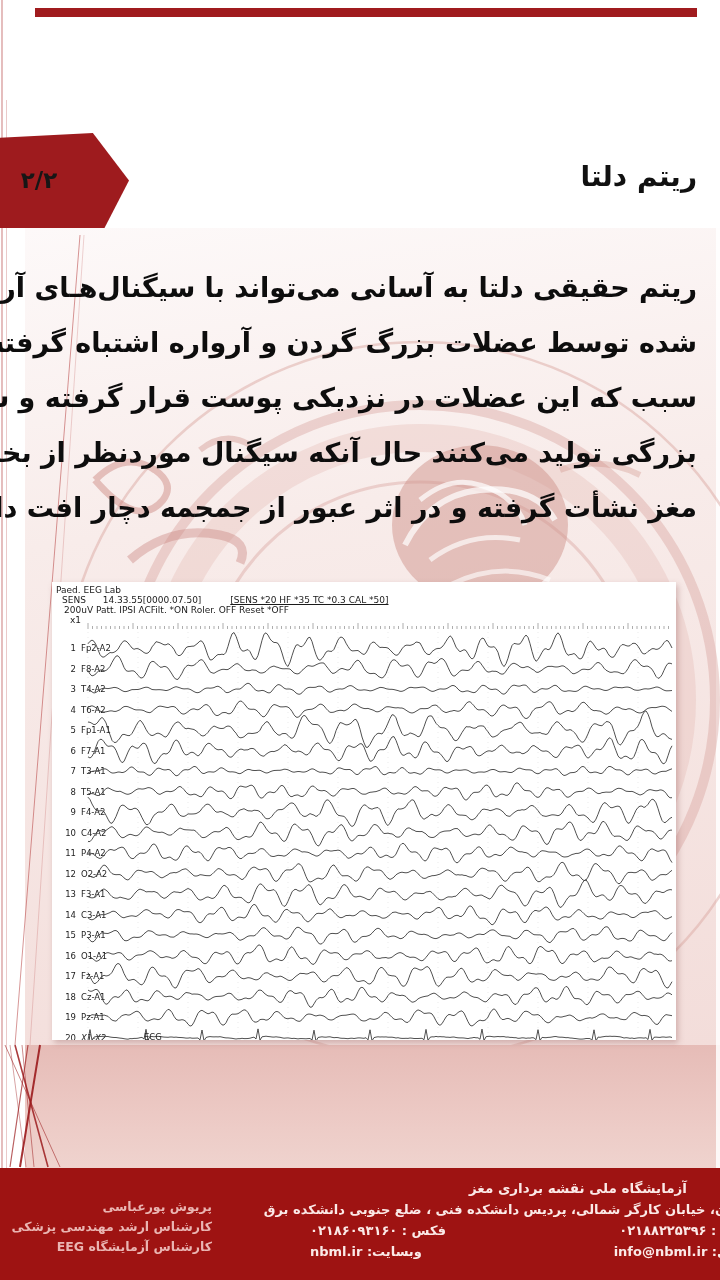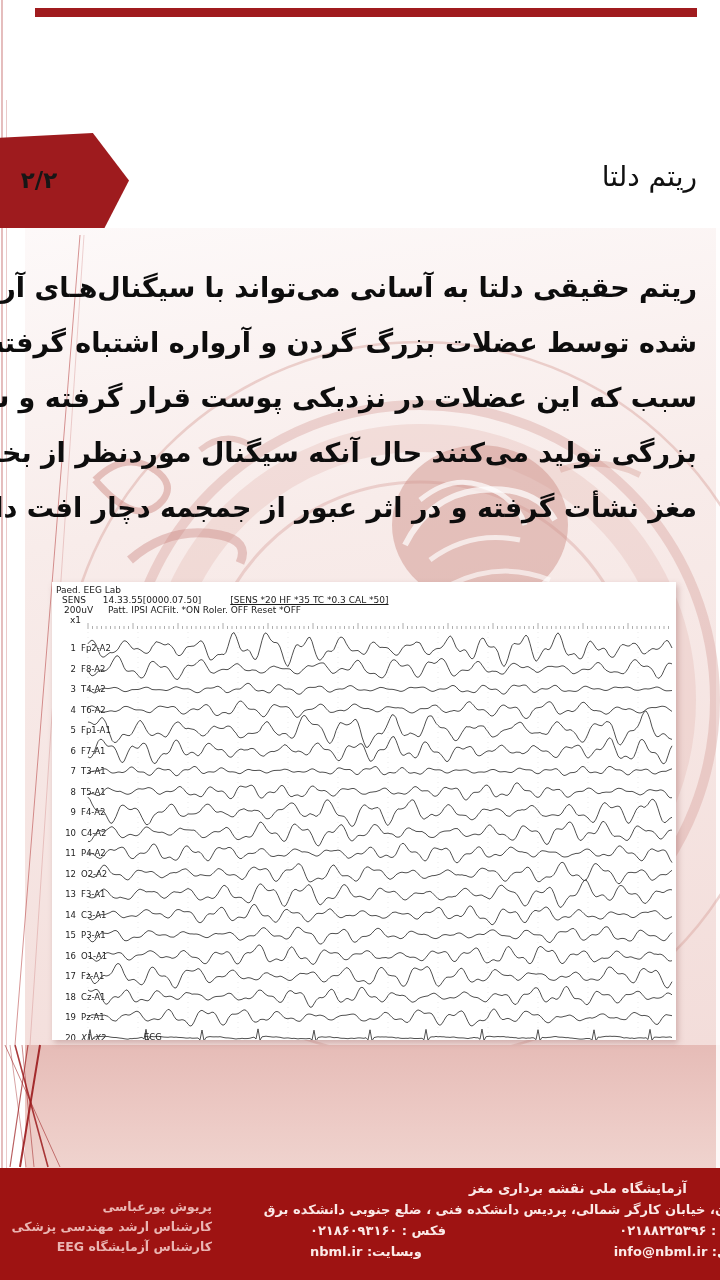--- a/index.html
+++ b/index.html
@@ -10,41 +10,41 @@
   .topbar{left:35px;top:8px;width:662px;height:9px;background:#a01b1e;}
   
   .badge{left:0;top:133px;width:93px;height:95px;background:#9e1b1e;
          clip-path:polygon(0% 5%,72% 0%,100% 50%,81% 100%,0% 100%);padding-left:36px;}
   .badge span{position:absolute;left:0;top:0;width:78px;height:95px;line-height:95px;
          text-align:center;font-size:23px;font-weight:bold;color:#161616;direction:rtl;}
   
   .page-title{right:23px;top:86px;direction:rtl;text-align:right;font-size:29px;
          font-weight:bold;color:#111;white-space:nowrap;}
   .page-subtitle{right:23px;top:160px;direction:rtl;text-align:right;font-size:28px;
-         font-weight:normal;color:#111;}
+         font-weight:bold;color:#111;}
   
   .body-bg{left:25px;top:228px;width:695px;height:817px;
          background:linear-gradient(172deg,#fdf9f9 0%,#f8ecea 35%,#f3ddda 100%);}
   .band{left:25px;top:1045px;width:695px;height:123px;
          background:linear-gradient(180deg,#e6bcb7 0%,#ecc9c4 55%,#efd3ce 100%);}
   .right-strip{right:0;top:228px;width:4px;height:940px;background:#ffffff;opacity:.85;}
   
   .bodytext{left:22px;right:23px;top:260px;z-index:2;direction:rtl;color:#0d0d0d;}
   .bodytext .bline{height:55px;line-height:55px;font-size:27px;font-weight:bold;
          text-align:justify;text-align-last:justify;white-space:nowrap;}
   .bodytext .bline.last{text-align:center;text-align-last:center;}
   
   .chart{left:52px;top:582px;width:624px;height:458px;background:#ffffff;z-index:3;
          box-shadow:2px 3px 6px rgba(140,80,80,.35);}
   .chart .hd{position:absolute;font-size:9px;color:#1a1a1a;white-space:nowrap;letter-spacing:0;}
   .hd1{left:4px;top:3px;}
   .hd2{left:10px;top:13px;}
   .hd3{left:12px;top:23px;}
   .hd4{left:18px;top:33px;}
-  .hd .gap1{margin-left:14px;} .hd .gap2{margin-left:26px;text-decoration:underline;} .hd .gap3{margin-left:12px;}
+  .hd .gap1{margin-left:14px;} .hd .gap2{margin-left:26px;text-decoration:underline;} .hd .gap3{}
   .ch-title{position:absolute;left:205px;top:1px;width:300px;text-align:center;
          font-size:27px;font-weight:600;color:#d9251d;}
   #eeg-svg{position:absolute;left:0;top:0;}
   
   .footer{left:0;top:1168px;width:720px;height:112px;background:#9e1312;z-index:4;
           direction:rtl;color:#fbe9e7;padding-left:40px;}
   .footer .f-org{position:absolute;right:73px;top:12px;font-size:13.5px;font-weight:bold;}
   .footer .f-addr{position:absolute;right:8px;left:260px;top:34px;font-size:13px;
           font-weight:bold;text-align:right;white-space:nowrap;}
   .footer .f-row{position:absolute;right:8px;left:270px;display:flex;

